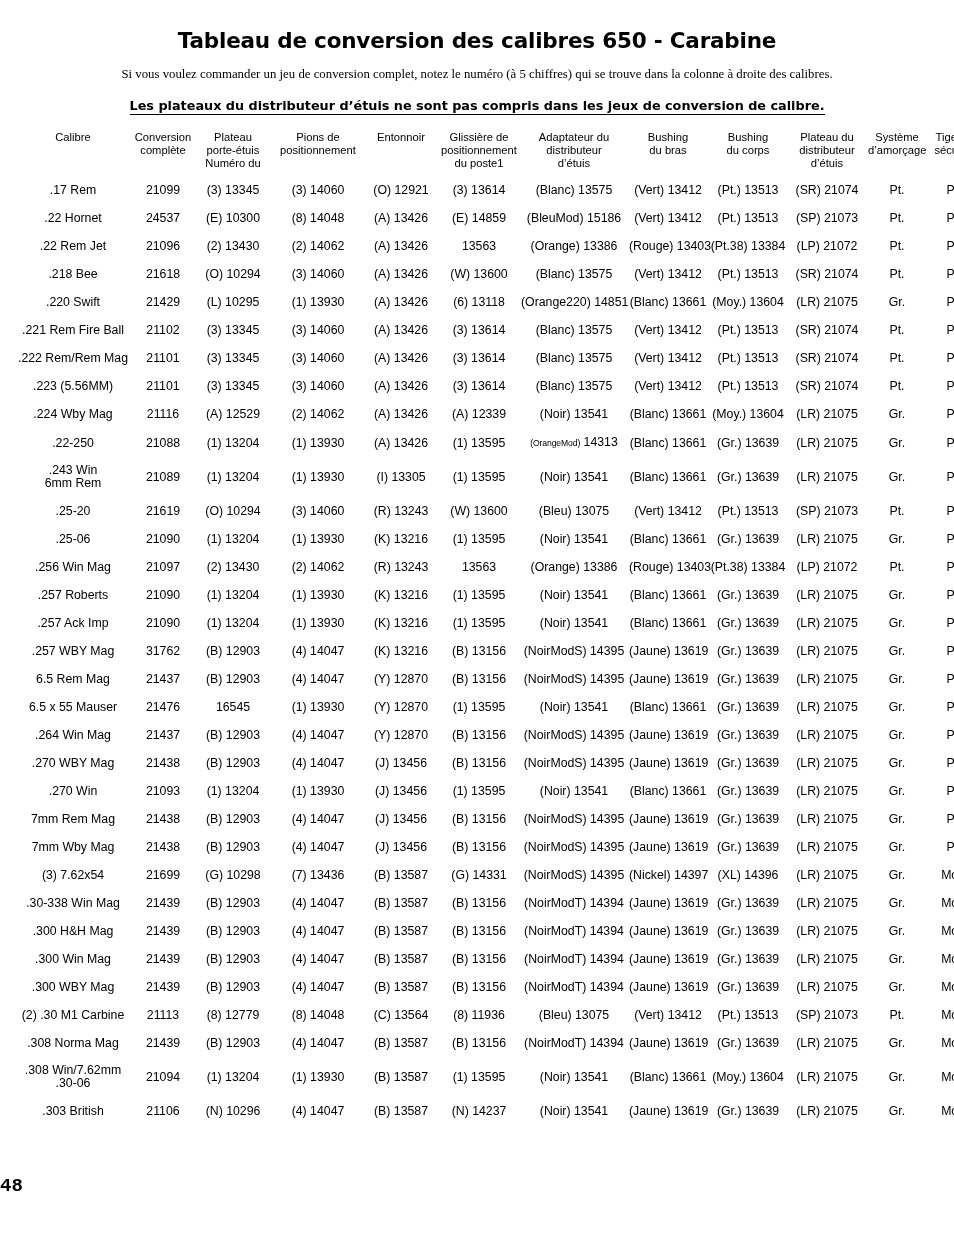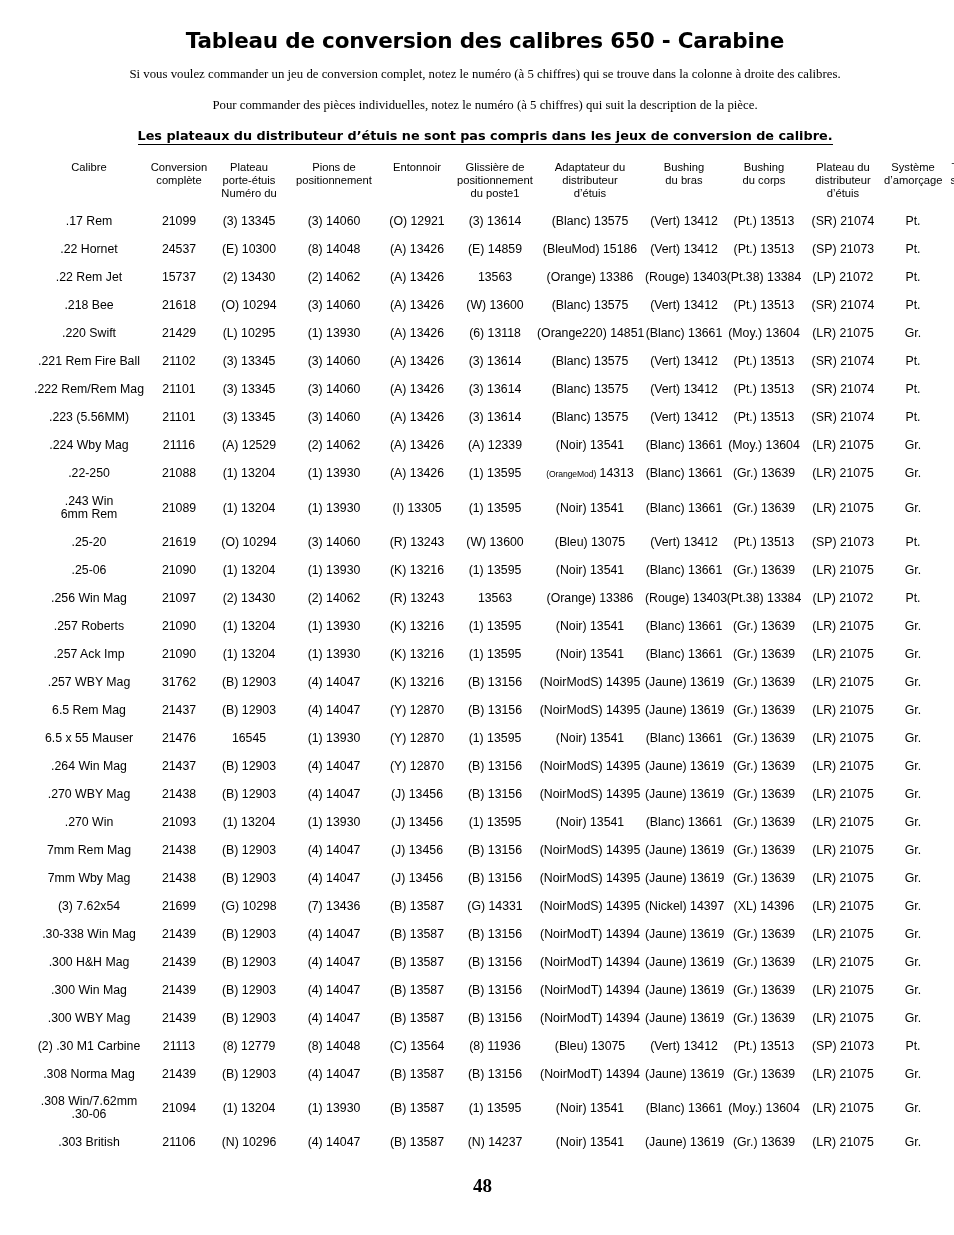--- a/index.html
+++ b/index.html
@@ -12,21 +12,21 @@
     height: 1235px;
     font-family: "Liberation Sans", sans-serif;
     color: #000000;
     position: relative;
     overflow: hidden;
   }
   .page {
     width: 954px;
     height: 1235px;
     box-sizing: border-box;
-    padding: 22px 14px 0 30px;
+    padding: 22px 14px 0 14px;
     position: relative;
   }
 
   
   .doc-title {
     text-align: center;
     font-family: "DejaVu Sans", sans-serif;
     font-weight: bold;
     font-size: 21.5px;
     letter-spacing: -0.2px;
@@ -101,38 +101,36 @@
   .hdr-numdu { display: block; }
 
   .small-paren {
     font-size: 8.6px;
     letter-spacing: -0.1px;
   }
 
   
   .page-number {
     position: absolute;
-    left: 11px;
+    left: 0;
     right: 0;
     top: 1175px;
-    text-align: center;
-    font-family: Liberation Serif, serif;
+    font-family: Liberation Mono, monospace;
     font-weight: bold;
     font-size: 19px;
   }
 </style>
 </head>
 <body>
 
 <div class="page">
 
   <h1 class="doc-title">Tableau de conversion des calibres 650 - Carabine</h1>
 
   <p class="intro">Si vous voulez commander un jeu de conversion complet, notez le numéro (à 5 chiffres) qui se trouve dans la colonne à droite des calibres.</p>
-  <p class="intro">Pour commander des pièces individuelles, notez le numéro (à 5 chiffres) qui suit la description de la pièce.</p>
   <p class="intro-strong"><span>Les plateaux du distributeur d’étuis ne sont pas compris dans les jeux de conversion de calibre.</span></p>
 
   <table class="conv">
     <colgroup>
       <col class="c-calibre">
         <col class="c-conv">
         <col class="c-plateau">
         <col class="c-pions">
       <col class="c-entonnoir">
         <col class="c-glissiere">
@@ -221,21 +219,21 @@
           <td>(E) 14859</td>
           <td>(BleuMod) 15186</td>
           <td>(Vert) 13412</td>
           <td>(Pt.) 13513</td>
           <td>(SP) 21073</td>
           <td>Pt.</td>
           <td>Pt.</td>
         </tr>
         <tr>
           <td class="calibre-cell">.22 Rem Jet</td>
-          <td>15737</td>
+          <td>21096</td>
           <td>(2) 13430</td>
           <td>(2) 14062</td>
           <td>(A) 13426</td>
           <td>13563</td>
           <td>(Orange) 13386</td>
           <td>(Rouge) 13403</td>
           <td>(Pt.38) 13384</td>
           <td>(LP) 21072</td>
           <td>Pt.</td>
           <td>Pt.</td>

